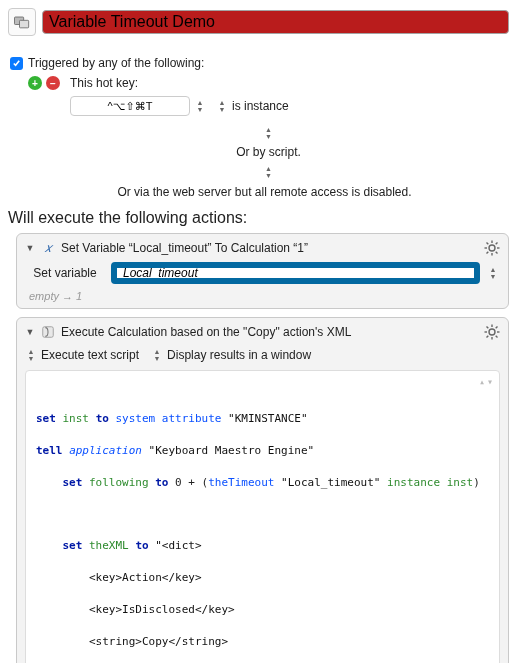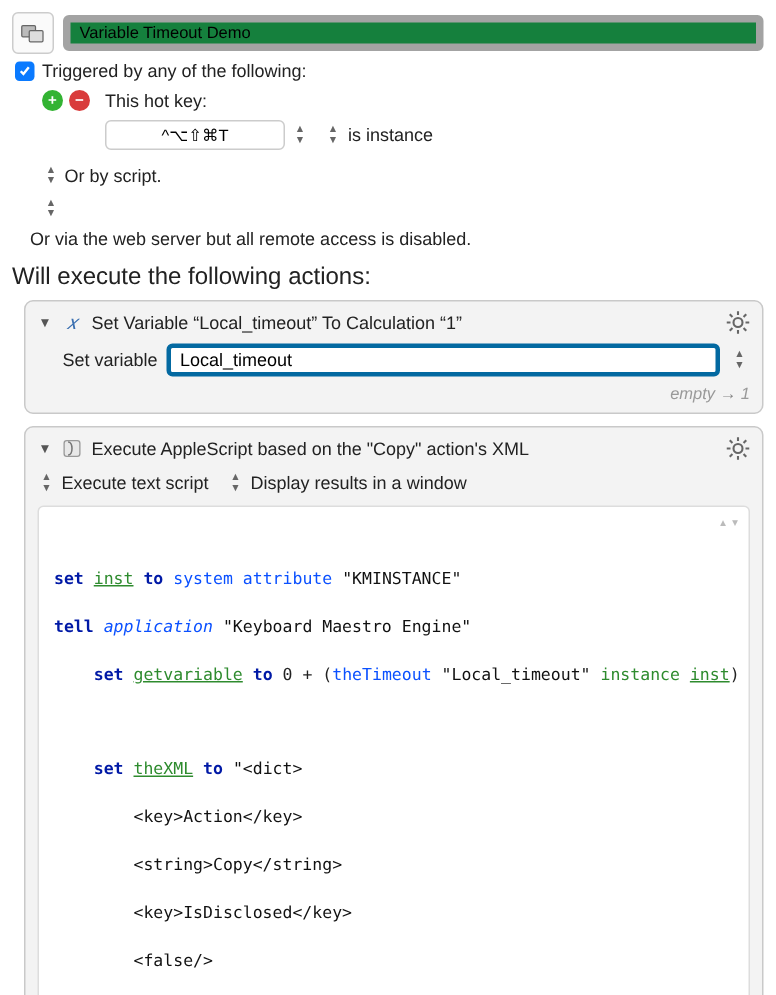--- a/index.html
+++ b/index.html
@@ -13,81 +13,81 @@
     padding: 8px;
   }
   .title-row { display: flex; align-items: center; gap: 6px; margin-bottom: 4px; }
   .title-icon {
     width: 28px; height: 28px; border: 1px solid #ccc; border-radius: 4px;
     display:flex; align-items:center; justify-content:center; flex-shrink:0;
     background:#fafafa;
   }
   .title-icon svg { width:20px; height:20px; }
   .title-input {
-    flex:1; height:24px; border:5px solid #a3a3a3; border-radius:4px; padding:2px 6px;
-    font-size:11px; background:#15803d;
-  }
-  .trigger-row { display:flex; align-items:center; gap:5px; margin:4px 0 4px 2px; }
+    flex:1; height:24px; border:1px solid #a3a3a3; border-radius:4px; padding:2px 6px;
+    font-size:16px; background:#b91c1c;
+  }
+  .trigger-row { display:flex; align-items:center; gap:5px; margin:20px 0 4px 2px; }
   .checkbox {
     width:13px; height:13px; border-radius:3px; background:#0a7aff;
     display:flex; align-items:center; justify-content:center; flex-shrink:0;
   }
   .checkbox svg { width:9px; height:9px; }
   .plusminus { display:flex; align-items:center; gap:4px; margin:6px 0 6px 20px; }
   .circle-btn { width:14px; height:14px; border-radius:50%; display:flex; align-items:center; justify-content:center; color:#fff; font-size:10px; font-weight:bold; flex-shrink:0;}
   .green { background:#33b333; }
   .red { background:#d93b3b; }
   .hotkey-row { display:flex; align-items:center; gap:4px; margin:4px 0 8px 62px;}
   .hotkey-field {
     width:120px; height:20px; border:1px solid #ccc; border-radius:4px;
     text-align:center; font-size:11px; padding:1px 2px; background:#fff;
   }
   .updown {
     width:12px; height:18px; display:flex; flex-direction:column; justify-content:center;
     color:#666; font-size:7px; line-height:7px; text-align:center; flex-shrink:0;
   }
   .updown::before { content:"▲"; display:block;}
   .updown::after { content:"▼"; display:block;}
-  .sub-row { display:flex; align-items:center; gap:3px; margin:4px 0 4px 20px; font-size:12px;}
+  .sub-row { display:flex; align-items:center; gap:3px; margin:4px 0 4px 20px; font-size:12px;flex-direction:column;}
   .section-label { font-size:16px; margin:10px 0 6px 0;}
   .card {
     border:1px solid #c9c9c9; border-radius:6px; background:#f3f3f3;
     margin:0 0 8px 8px; padding:6px 8px; position:relative;
   }
   .card-header { display:flex; align-items:center; gap:5px; font-size:12px;}
   .disclosure {
     width:10px; height:10px; display:flex; align-items:center; justify-content:center;
     color:#555; font-size:9px; flex-shrink:0;
   }
   .disclosure::before { content:"▼"; }
   .mini-icon {
     width:16px; height:16px; display:flex; align-items:center; justify-content:center;
     font-style:italic; color:#3a6fb0; font-family:Georgia,serif; font-size:13px; flex-shrink:0;
   }
   .gear {
     position:absolute; top:6px; right:8px; width:16px; height:16px; color:#555;
   }
   .form-row { display:flex; align-items:center; gap:6px; margin:6px 0; font-size:12px;}
-  .form-label { width:80px; text-align:right; }
+  .form-label { width:80px; text-align:center; }
   .input-box {
-    flex:1; height:22px; border:3px solid #0369a1; border-radius:4px; padding:2px 6px;
-    font-size:12px; background:#fff;
+    flex:1; height:22px; border:6px solid #0369a1; border-radius:4px; padding:2px 6px;
+    font-size:12px; background:#fff;font-style:italic;
   }
   .input-suffix { width:14px;}
-  .hint { color:#999; font-style:italic; font-size:11px; margin:3px 0 0 4px;text-align:right;}
+  .hint { color:#999; font-style:italic; font-size:11px; margin:3px 0 0 4px;}
   .hint .arrow { color:#888; font-style:normal; }
   .sub-header { display:flex; align-items:center; gap:4px; margin:6px 0; font-size:12px;}
   .code-pane {
     background:#fff; border:1px solid #ddd; border-radius:4px; padding:8px 10px;
     font-family: Menlo, Consolas, monospace; font-size:11px; line-height:1.45;
     white-space:pre; overflow:auto; position:relative;
   }
   .code-pane .line { white-space:pre; }
   .kw { color:#0019a6; font-weight:bold; }
-  .var { color:#2e8b2e;text-decoration:underline; }
+  .var { color:#2e8b2e; }
   .str { color:#111; }
   .app { color:#0a50ff; }
   .fn  { color:#0a50ff; }
   .inst { color:#2e8b2e; font-style:normal; }
   .code-corner {
     position:absolute; top:4px; right:6px; display:flex; gap:2px; color:#bbb; font-size:10px;
   }
   .scripticon { width:16px; height:16px; display:flex; align-items:center; justify-content:center; flex-shrink:0;}
   .scripticon svg { width:14px; height:14px;}
 </style>
@@ -189,41 +189,41 @@
       </svg>
   </div>
   <div class="card-header">
     <div class="disclosure"></div>
     <div class="scripticon">
       <svg viewBox="0 0 16 16">
           <rect x="2" y="2" width="12" height="12" rx="2" fill="#e8e8e8" stroke="#999"></rect>
           <path d="M5 3 C9 3 9 13 5 13" fill="none" stroke="#777" stroke-width="1.2"></path>
         </svg>
     </div>
-    <span>Execute AppleScript based on the "Copy" action's XML</span>
+    <span>Execute Calculation based on the "Copy" action's XML</span>
   </div>
   <div class="sub-header">
     <div class="updown"></div>
     <span>Execute text script</span>
     <div class="updown" style="margin-left:8px;"></div>
     <span>Display results in a window</span>
   </div>
   <div class="code-pane">
     <div class="code-corner">
       <span>▴</span>
       <span>▾</span>
     </div>
 <div class="line"><span class="kw">set</span> <span class="var">inst</span> <span class="kw">to</span> <span class="fn">system attribute</span> <span class="str">"KMINSTANCE"</span></div>
 <div class="line"><span class="kw">tell</span> <span class="app" style="font-style:italic;">application</span> <span class="str">"Keyboard Maestro Engine"</span></div>
-<div class="line">    <span class="kw">set</span> <span class="var">getvariable</span> <span class="kw">to</span> <span>0 + (</span><span class="fn">theTimeout</span> <span class="str">"Local_timeout"</span> <span class="inst">instance</span> <span class="var">inst</span><span>)</span></div>
+<div class="line">    <span class="kw">set</span> <span class="var">following</span> <span class="kw">to</span> <span>0 + (</span><span class="fn">theTimeout</span> <span class="str">"Local_timeout"</span> <span class="inst">instance</span> <span class="var">inst</span><span>)</span></div>
 <div class="line"> </div>
 <div class="line">    <span class="kw">set</span> <span class="var">theXML</span> <span class="kw">to</span> <span class="str">"&lt;dict&gt;</span></div>
 <div class="line str">        &lt;key&gt;Action&lt;/key&gt;</div>
+<div class="line str">        &lt;key&gt;IsDisclosed&lt;/key&gt;</div>
 <div class="line str">        &lt;string&gt;Copy&lt;/string&gt;</div>
-<div class="line str">        &lt;key&gt;IsDisclosed&lt;/key&gt;</div>
 <div class="line str">        &lt;false/&gt;</div>
 
 
 
 
 
 
 
 
 

